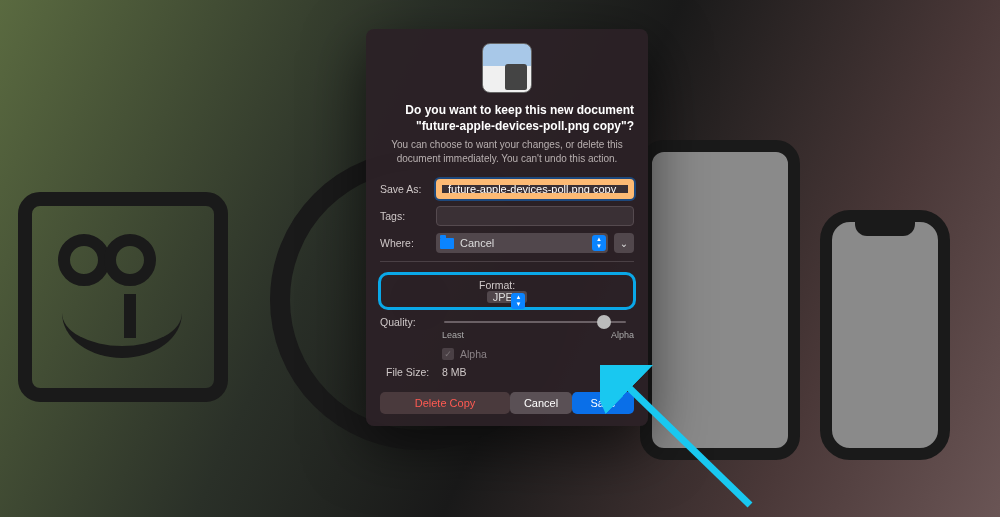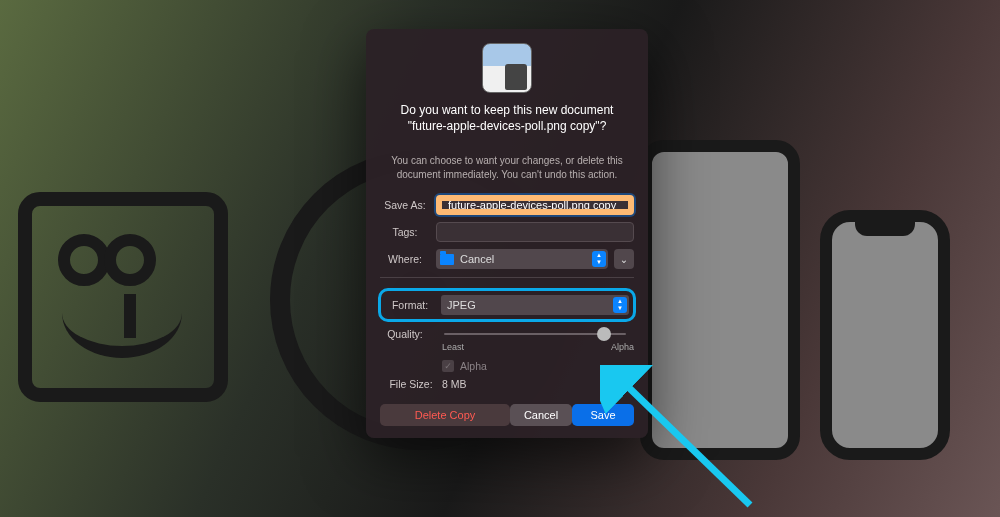--- a/index.html
+++ b/index.html
@@ -66,29 +66,29 @@
       width: 50px; height: 50px; margin: 0 auto 10px;
       border-radius: 8px; border: 1px solid #666;
       background: linear-gradient(to bottom, #a8c8e8 45%, #f0f0f0 45%);
       position: relative;
     }
     .app-icon::after {
       content:""; position:absolute; right:4px; bottom:2px;
       width:22px; height:26px; background:#444; border-radius:3px 3px 2px 2px;
     }
     .heading {
-      text-align: center; font-weight: 400; font-size: 12px; color: #fff;
-      line-height: 1.3; margin-bottom: 20px;
+      text-align: right; font-weight: 700; font-size: 12px; color: #fff;
+      line-height: 1.3; margin-bottom: 4px;
     }
     .subtext {
       text-align: center; font-size: 10px; color: #b8b0b0; line-height: 1.35;
       margin-bottom: 14px;
     }
     .row { display:flex; align-items:center; margin-bottom:7px; }
-    .row-label { width:56px; text-align:center; font-size:10.5px; color:#cfc8c8; padding-right:6px; }
+    .row-label { width:56px; text-align:left; font-size:10.5px; color:#cfc8c8; padding-right:6px; }
     .text-input {
       flex:1; height:20px; background:#3a3035; border:6px solid #fdba74;
       box-shadow: 0 0 0 2px rgba(10,132,255,0.4);
       border-radius:4px; color:#fff; font-size:11px; padding:0 6px;
     }
     .text-input.noborder { border:1px solid #554a4f; box-shadow:none; }
     .where-select {
       flex:1; height:20px; display:flex; align-items:center;
       background:#51474c; border-radius:4px; padding:0 4px;
       position: relative; font-size:11px;
@@ -190,21 +190,21 @@
       <span class="stepper">▲<br>▼</span>
     </div>
     <div class="expand-btn">
       <span>⌄</span>
     </div>
   </div>
 
   <div class="divider"></div>
 
   <div class="format-highlight">
-    <div class="row" style="margin-bottom:0;">
+    <div class="row" style="margin-bottom:0;flex-direction:column;">
       <div class="row-label">Format:</div>
       <div class="format-select">
         <span>JPEG</span>
         <span class="stepper">▲<br>▼</span>
       </div>
     </div>
   </div>
 
   <div class="slider-row">
     <div class="row-label">Quality:</div>

